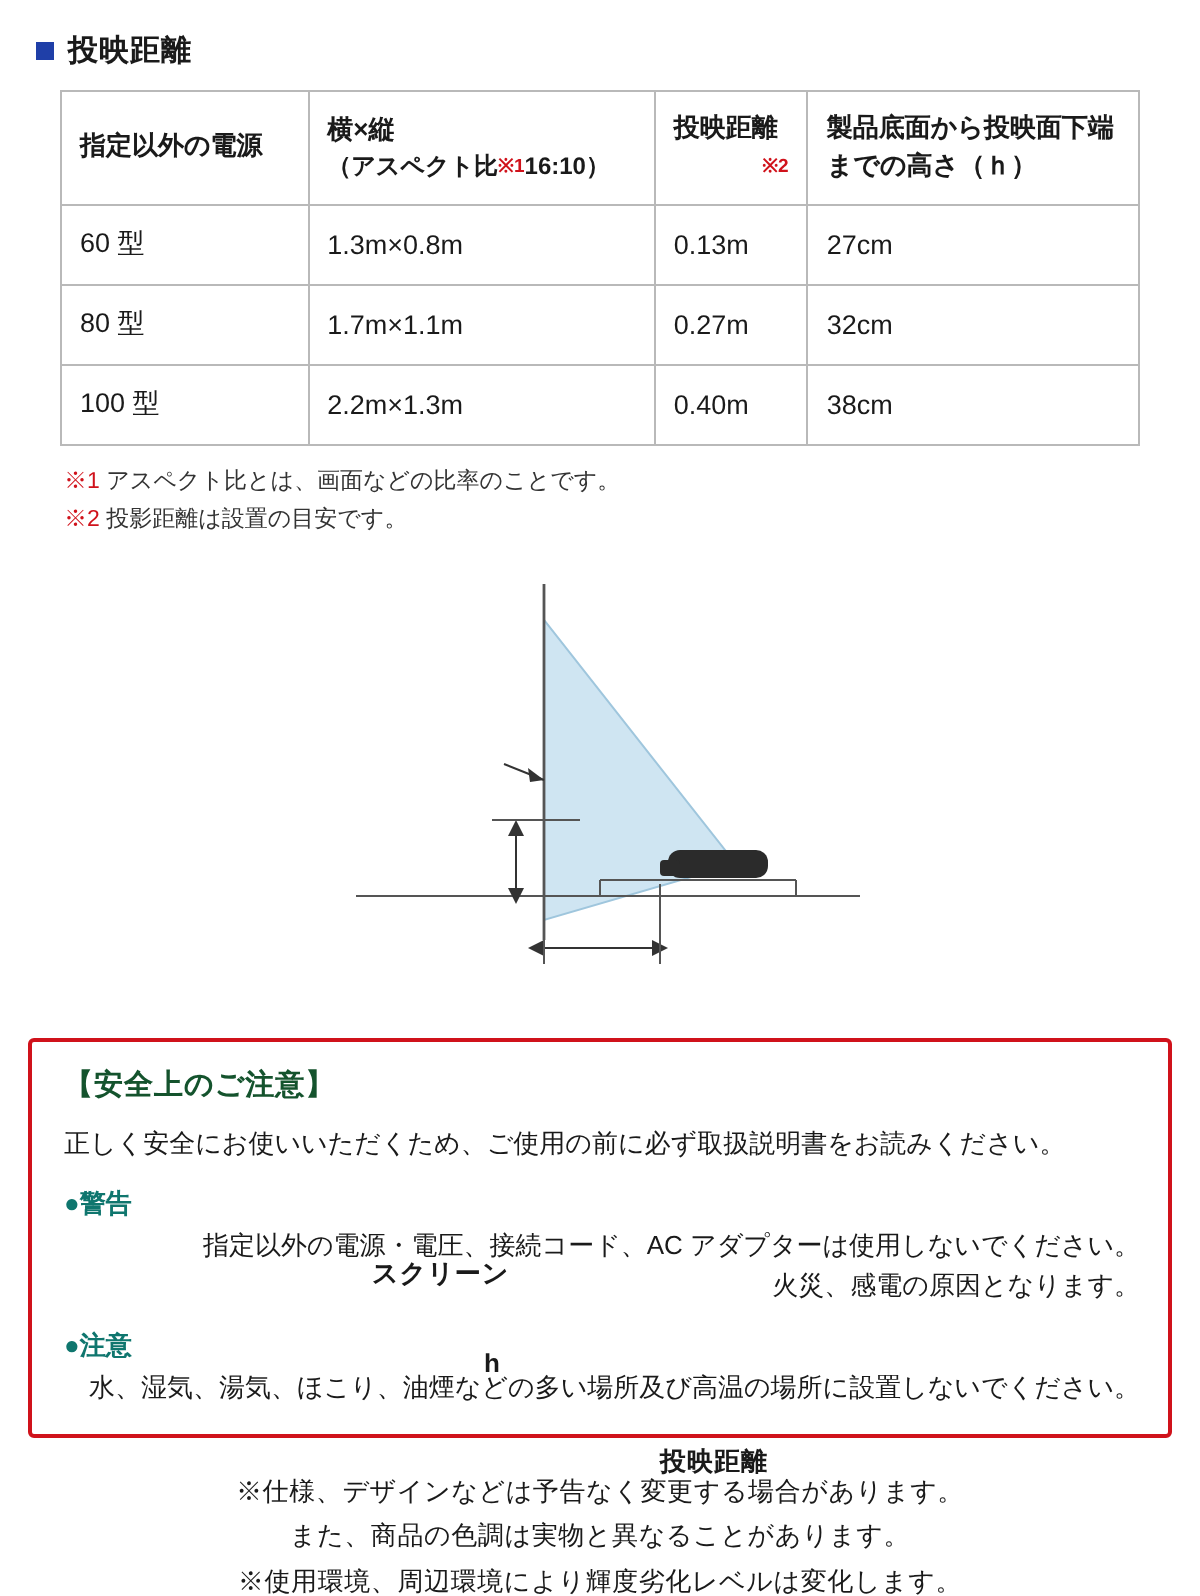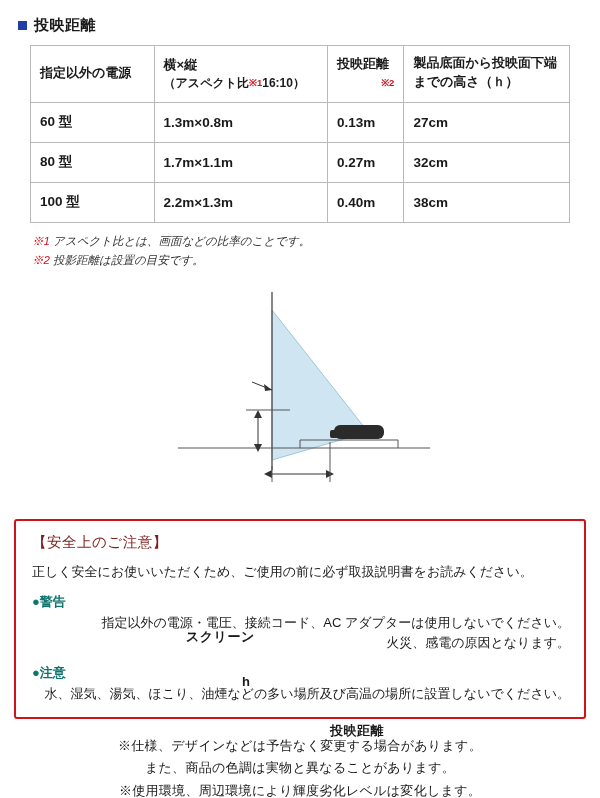--- a/index.html
+++ b/index.html
@@ -41,51 +41,49 @@
   table.spec {
     border-collapse: collapse;
     width: 540px;
     font-size: 13px;
   }
   table.spec th, table.spec td {
     border: 1px solid #b9b9b9;
     text-align: left;
     vertical-align: middle;
     padding: 9px 9px;
-    font-weight: bold;
   }
   table.spec thead th {
     font-weight: bold;
     font-size: 13px;
     line-height: 1.45;
     vertical-align: middle;
     height: 56px;
   }
   table.spec tbody td {
     height: 40px;
     font-size: 13.5px;
   }
   .c1 { width: 130px; }
   .c2 { width: 180px; }
   .c3 { width: 78px; }
-  .c4 { width: 174px; font-family: Liberation Mono, monospace; }
+  .c4 { width: 174px; }
   .note-red {
     color: #d0121b;
     font-size: 9.5px;
     vertical-align: 1px;
   }
   .sub-small { font-size: 12px; }
 
   
   .footnotes {
     margin: 9px 0 0 32px;
     font-size: 11.5px;
     line-height: 1.65;
     color: #333;
-    font-style: italic;
   }
   .footnotes .fn-mark { color: #d0121b; }
 
   
   .diagram {
     position: relative;
     width: 600px;
     height: 235px;
   }
   .diagram svg { display: block; }
@@ -102,23 +100,23 @@
   
   .caution {
     margin: 14px 14px 0 14px;
     border: 2px solid #d0121b;
     border-radius: 3px;
     padding: 12px 14px 14px 16px;
     height: 200px;
   }
   .caution h3 {
     margin: 0 0 10px 0;
-    color: #7f1d1d;
+    color: #14532d;
     font-size: 14.5px;
-    font-weight: normal;
+    font-weight: bold;
     letter-spacing: .5px;
   }
   .caution .lead {
     font-size: 13px;
     margin: 0 0 12px 0;
     line-height: 1.5;
   }
   .caution .blk { margin-bottom: 11px; }
   .caution .blk-title {
     color: #0f766e;

